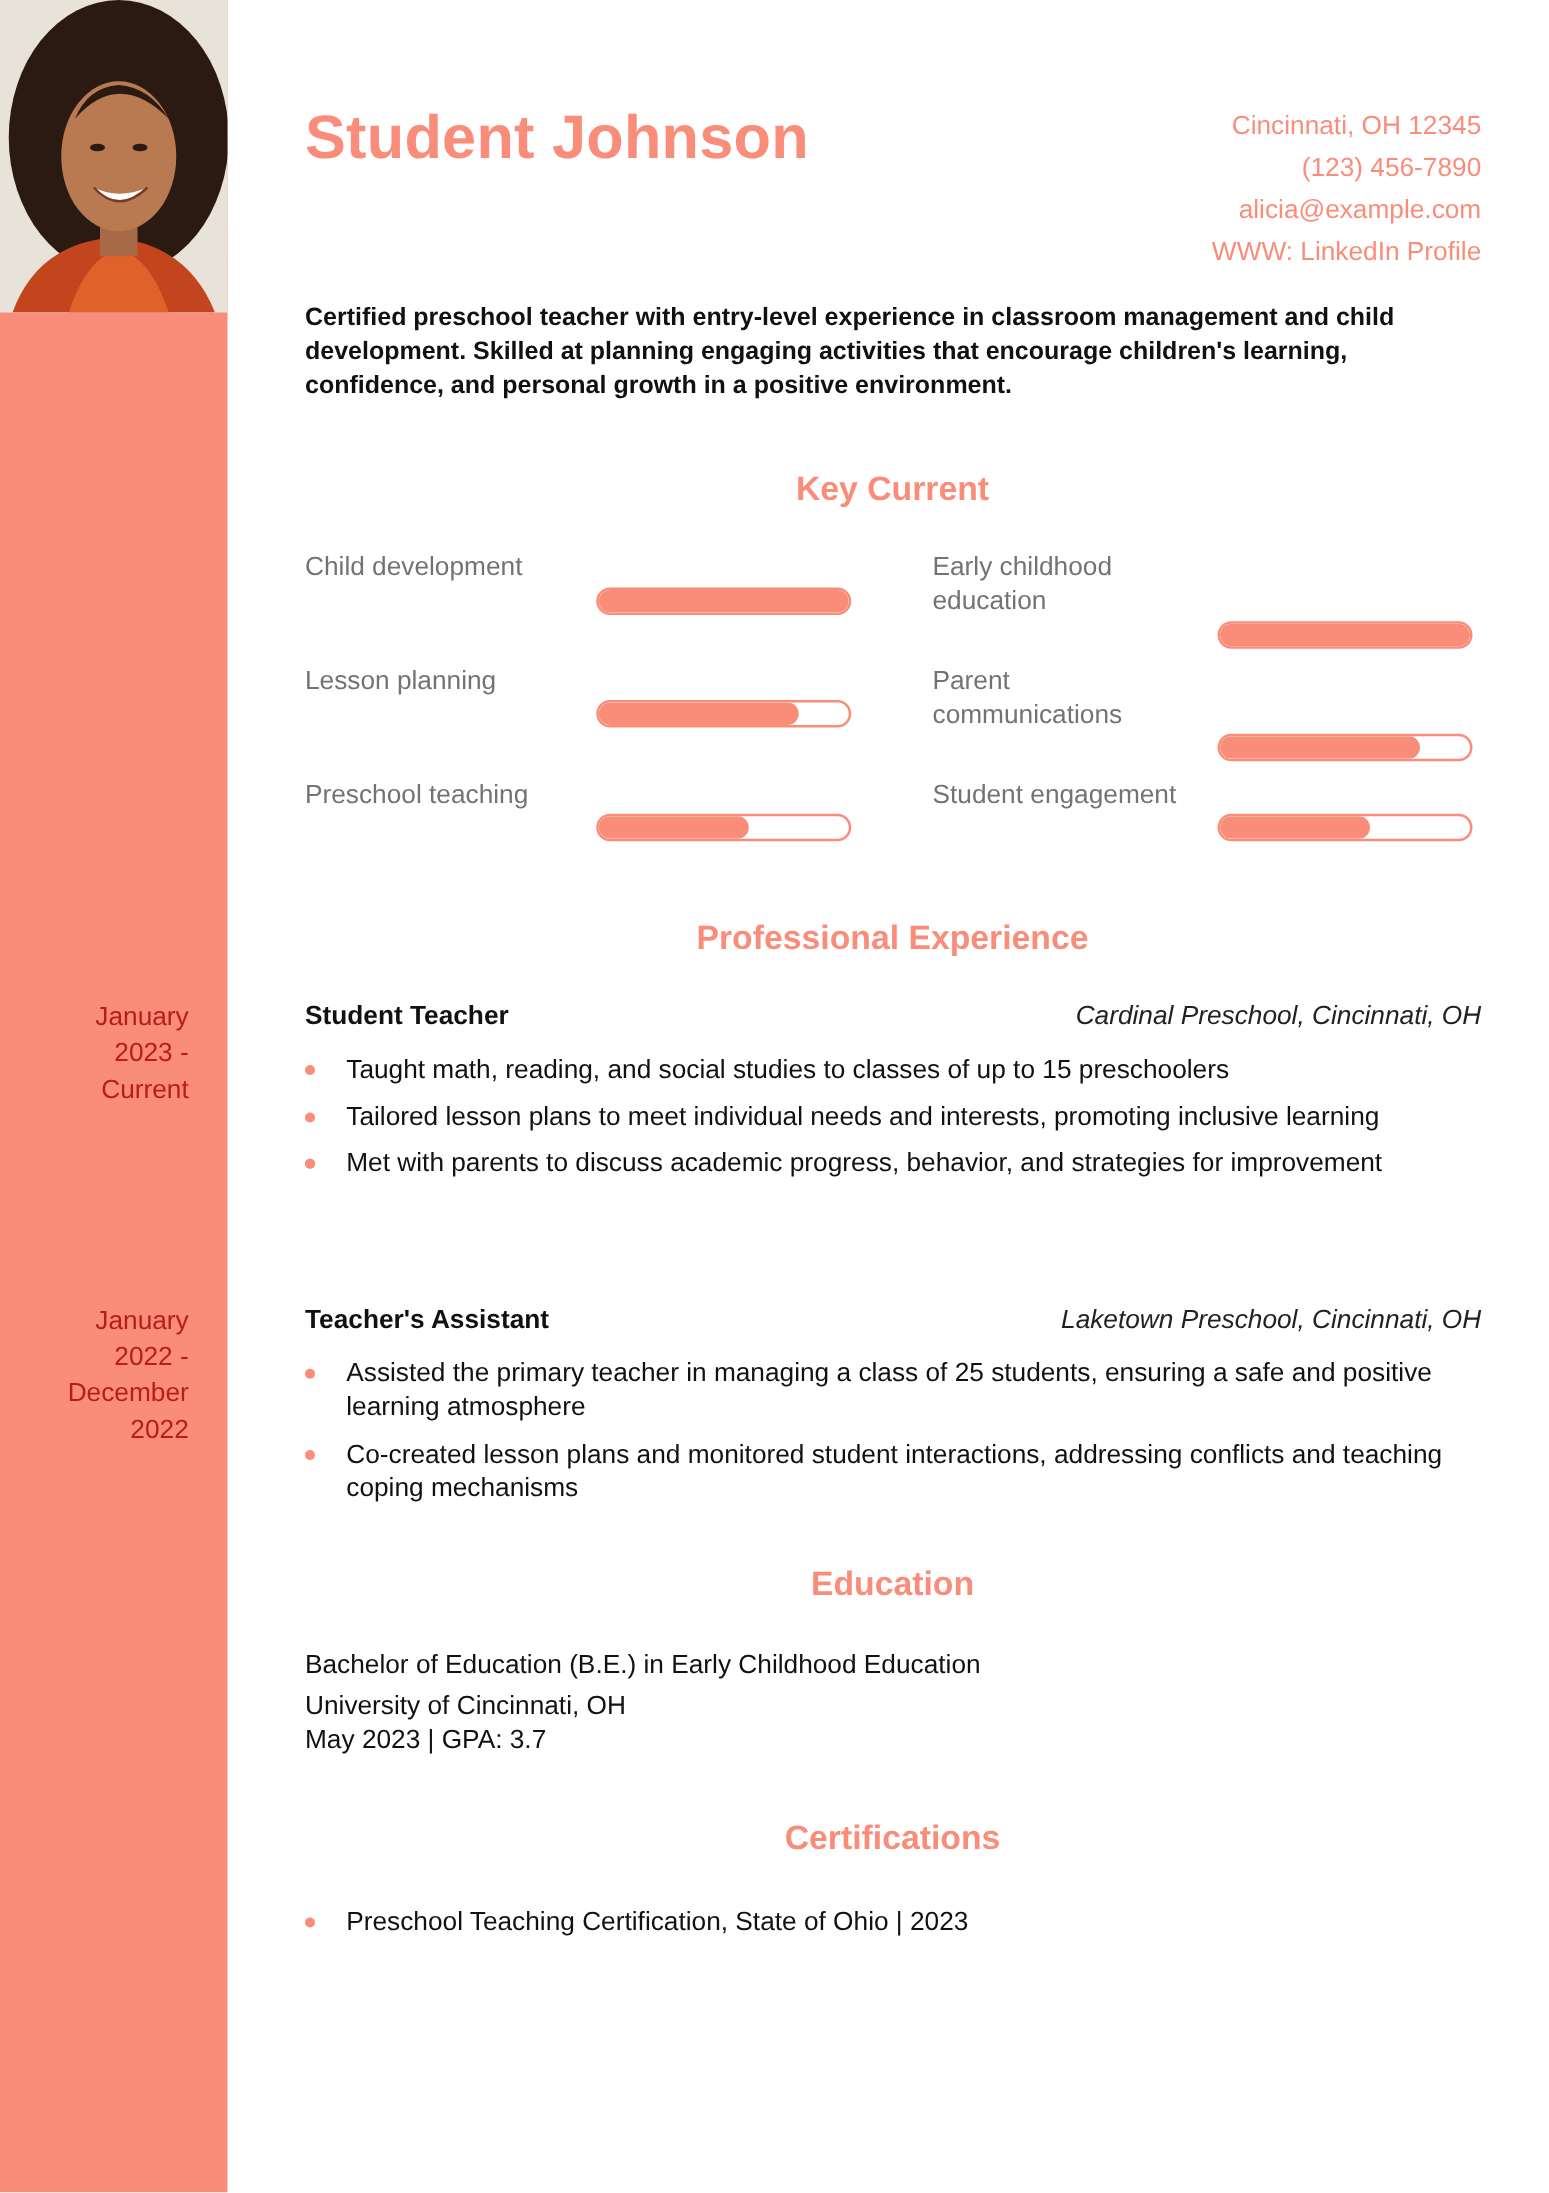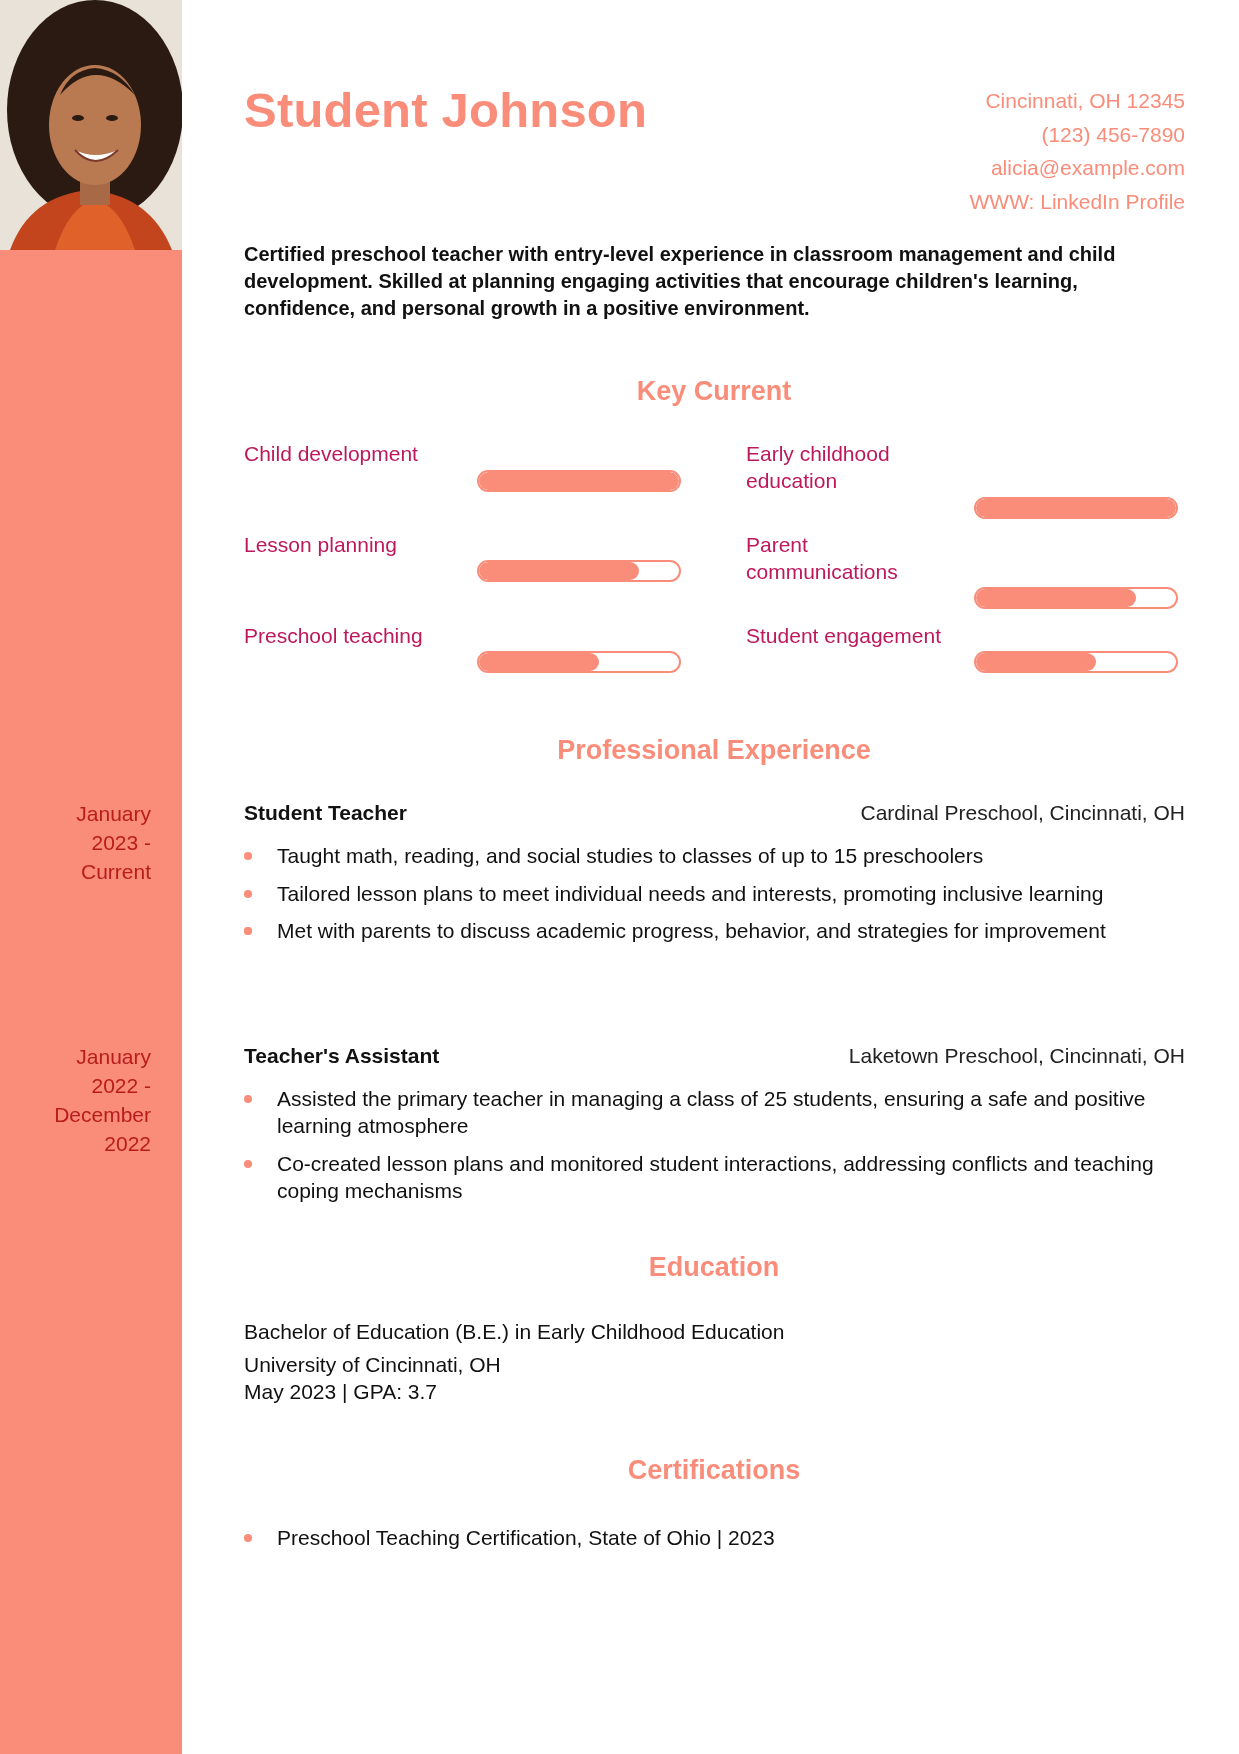--- a/index.html
+++ b/index.html
@@ -33,32 +33,32 @@
   .contact div { white-space: nowrap; }
   .summary {
     position: absolute; left: 244px; top: 241px; width: 940px;
     font-size: 20px; font-weight: bold; line-height: 27px; color: #111;
   }
   .section-title {
     position: absolute; left: 244px; width: 940px; text-align: center;
     color: #F98D7A; font-weight: bold; font-size: 27px; margin: 0;
   }
   .skill-label {
-    position: absolute; font-size: 21px; line-height: 27px; color: #be185d;
+    position: absolute; font-size: 21px; line-height: 27px; color: #737373;
   }
   .bar {
     position: absolute; width: 200px; height: 18px; border: 2px solid #F98D7A;
     border-radius: 11px; background: #fff; overflow: hidden; box-sizing: content-box;
   }
   .bar .fill { height: 100%; background: #F98D7A; border-radius: 10px; }
   .job-title {
     position: absolute; left: 244px; font-weight: bold; font-size: 21px; color: #111;
   }
   .job-place {
-    position: absolute; right: 54px; font-size: 21px; color: #222;
+    position: absolute; right: 54px; font-style: italic; font-size: 21px; color: #222;
   }
   .bullets { position: absolute; left: 244px; width: 940px; margin: 0; padding: 0; list-style: none; }
   .bullets li {
     position: relative; padding-left: 33px; font-size: 21px; line-height: 27px; color: #111;
   }
   .bullets li .dot {
     position: absolute; left: 0; top: 10px; width: 8px; height: 8px; border-radius: 50%;
     background: #F98D7A;
   }
   .edu-line { position: absolute; left: 244px; font-size: 21px; color: #111; }

